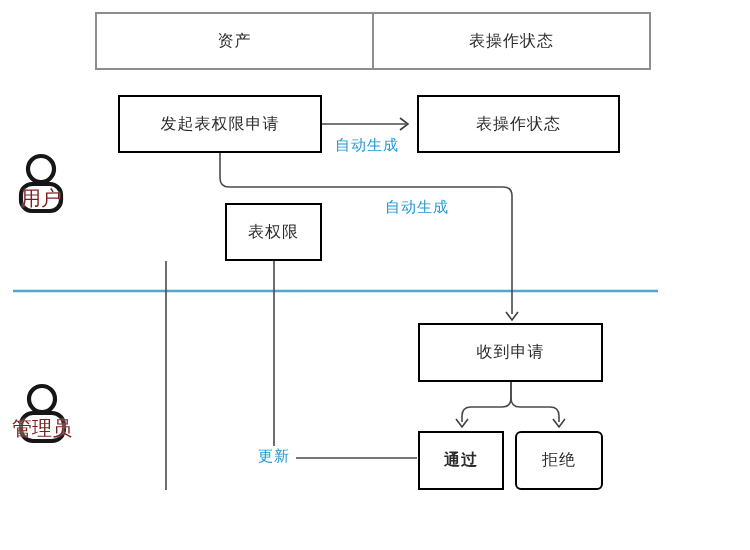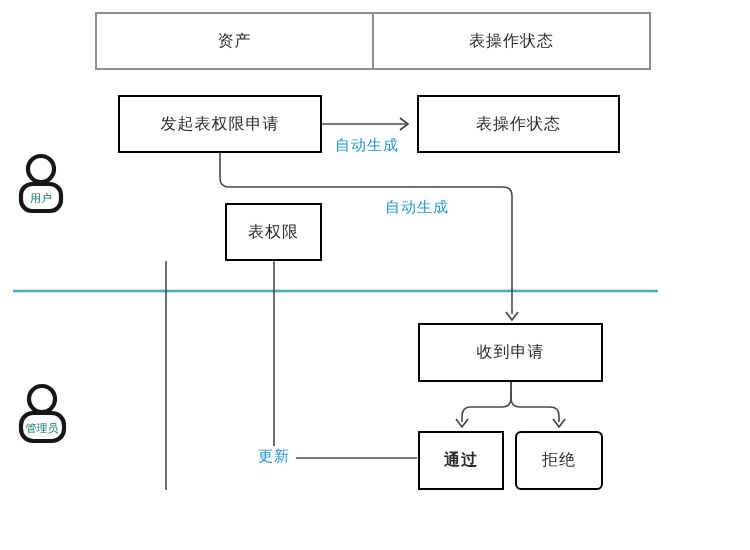--- a/index.html
+++ b/index.html
@@ -28,22 +28,22 @@
     font-size:16px; color:#2b2b2b; letter-spacing:1px;
   }
   .header-cell + .header-cell { border-left:2px solid #8d8d8d; }
 
   .edge-label {
     position:absolute; transform:translate(-50%,-50%); background:#ffffff;
     color:#1e96d2; font-size:15px; line-height:1.2; padding:1px 6px;
     letter-spacing:1px; white-space:nowrap; z-index:3;margin-top:21px;
   }
   .actor-label {
-    position:absolute; transform:translate(-50%,-50%); color:#0f766e;
-    font-size:11px; letter-spacing:0px; white-space:nowrap; z-index:3;
+    position:absolute; transform:translate(-50%,-50%); color:#7f1d1d;
+    font-size:20px; letter-spacing:0px; white-space:nowrap; z-index:3;
     text-shadow:0 0 2px #ffffff;
   }
 </style>
 </head>
 <body>
 
 <div class="canvas">
 
   <svg class="wires" width="750" height="550" viewBox="0 0 750 550">
 

